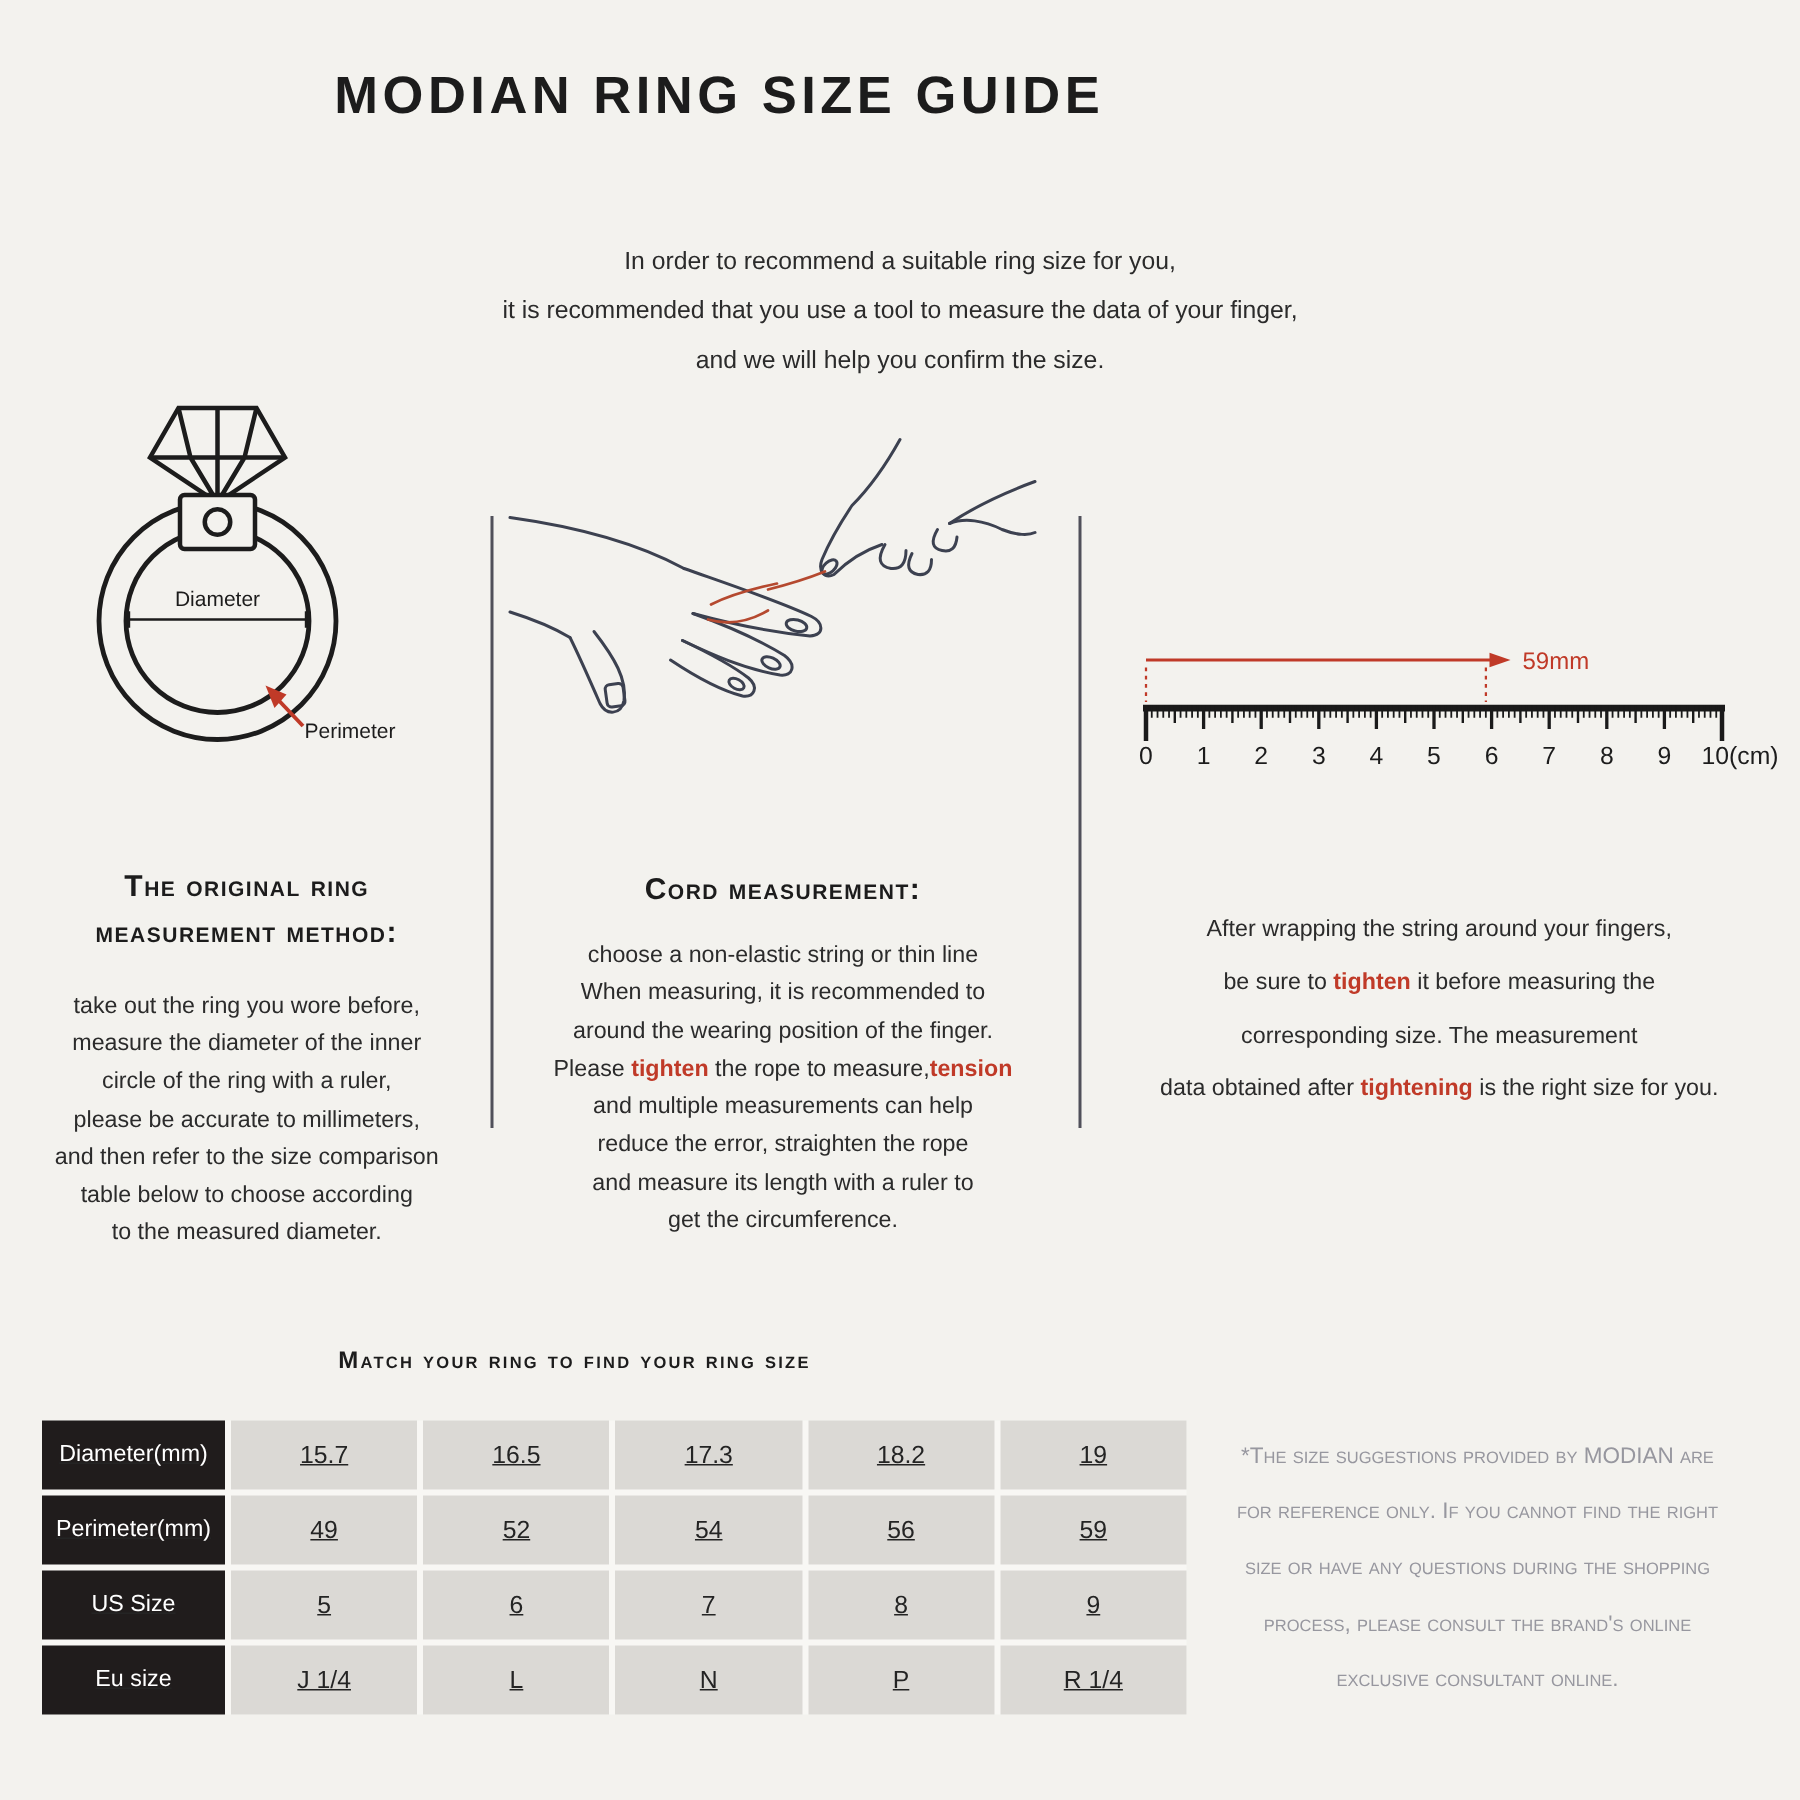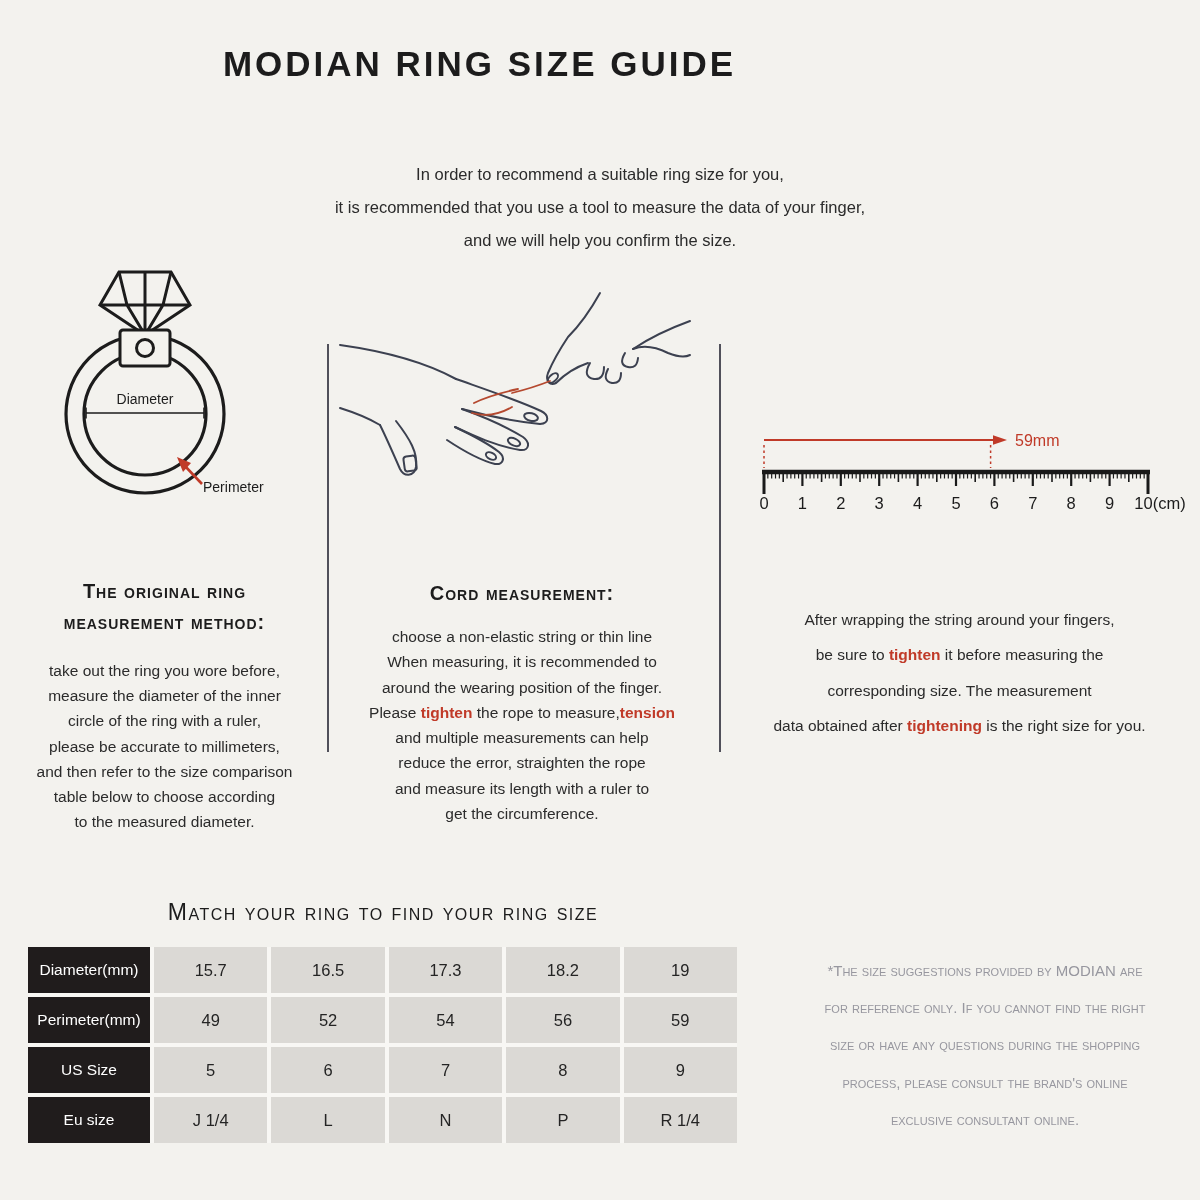--- a/index.html
+++ b/index.html
@@ -39,26 +39,26 @@
   .col .body{font-size:15.5px;color:#2b2b2b;}
   .col-left{left:12px;top:576px;width:305px;}
   .col-left .body{margin-top:20px;line-height:25.2px;}
   .col-mid{left:352px;top:578px;width:340px;}
   .col-mid .body{margin-top:15px;line-height:25.3px;}
   .col-right{left:742px;top:602px;width:435px;font-size:15.5px;line-height:35.4px;text-align:center;color:#2b2b2b;}
   .red-b{color:var(--red);font-weight:bold;}
   
   .table-heading{
     left:28px;top:899px;width:710px;text-align:center;
-    font-size:23px;font-weight:400;letter-spacing:1.5px;font-variant:small-caps;color:#1c1c1c;
+    font-size:16px;font-weight:700;letter-spacing:1.5px;font-variant:small-caps;color:#1c1c1c;
   }
   .size-table{
-    left:28px;top:947px;width:709px;
+    left:28px;top:947px;width:763px;
     display:grid;grid-template-columns:122px repeat(5,1fr);
-    grid-auto-rows:46px;gap:4px;background:var(--tgap);
+    grid-auto-rows:46px;gap:4px;background:var(--tgap);text-decoration:underline;
   }
   .size-table .hcell{
     background:var(--thead);color:#fff;font-size:15.5px;
     display:flex;align-items:center;justify-content:center;
   }
   .size-table .dcell{
     background:var(--tcell);color:#242424;font-size:16.5px;
     display:flex;align-items:center;justify-content:center;
   }
   .footnote{

